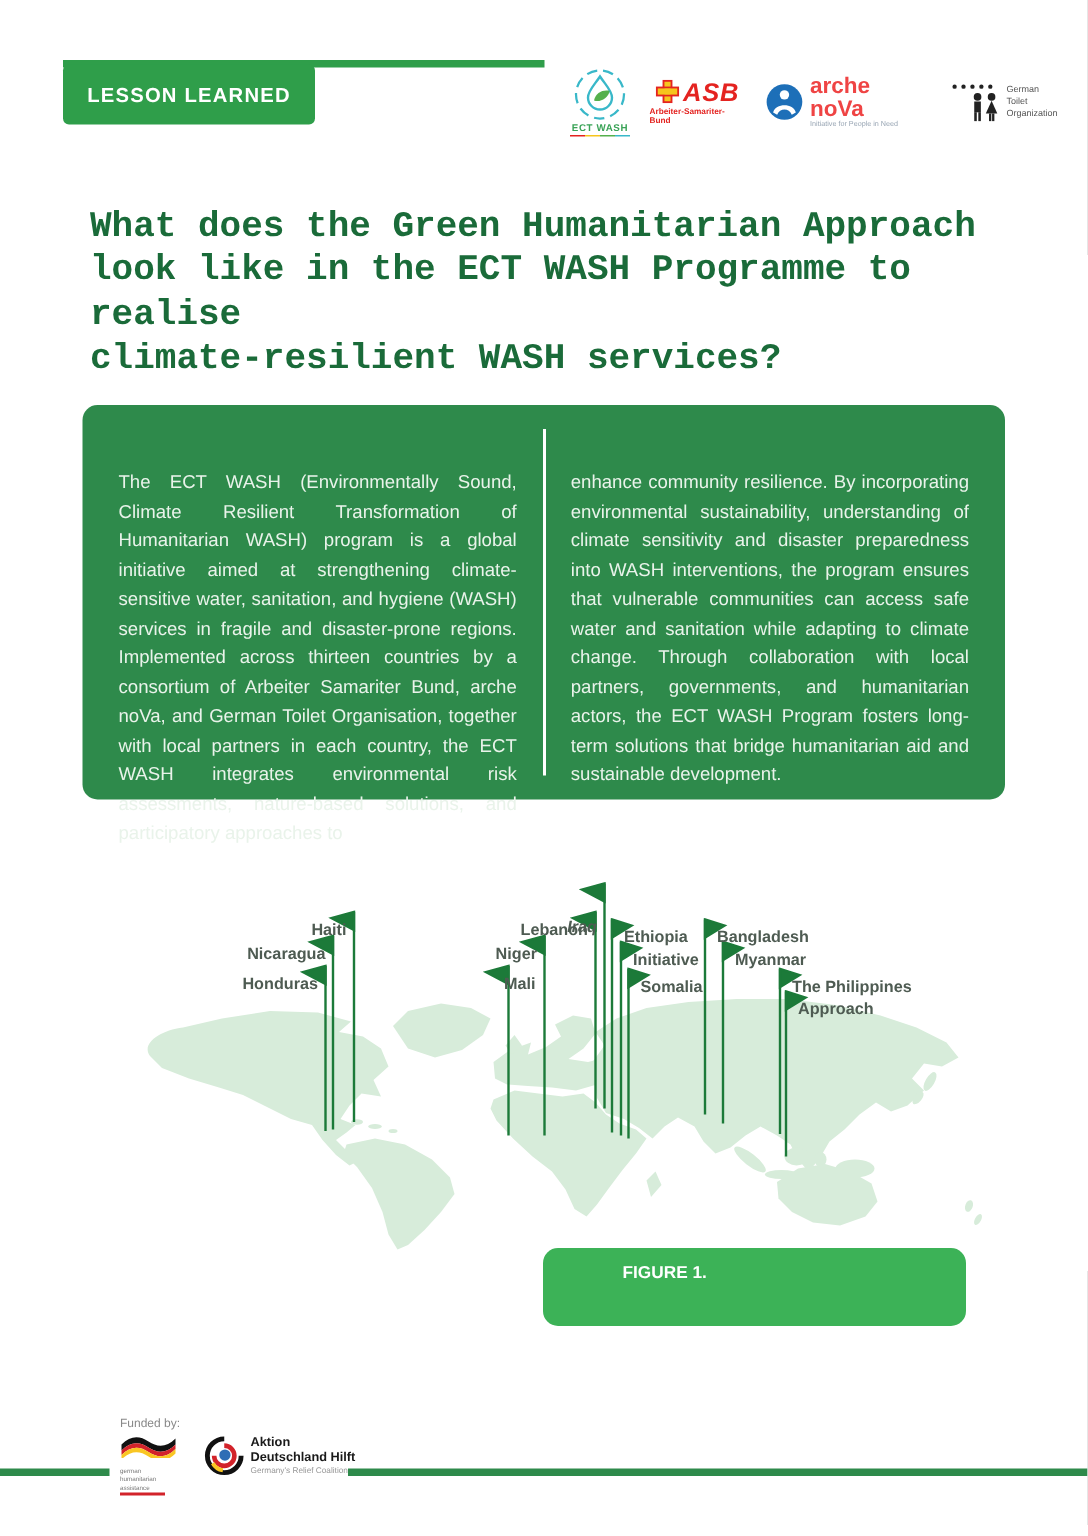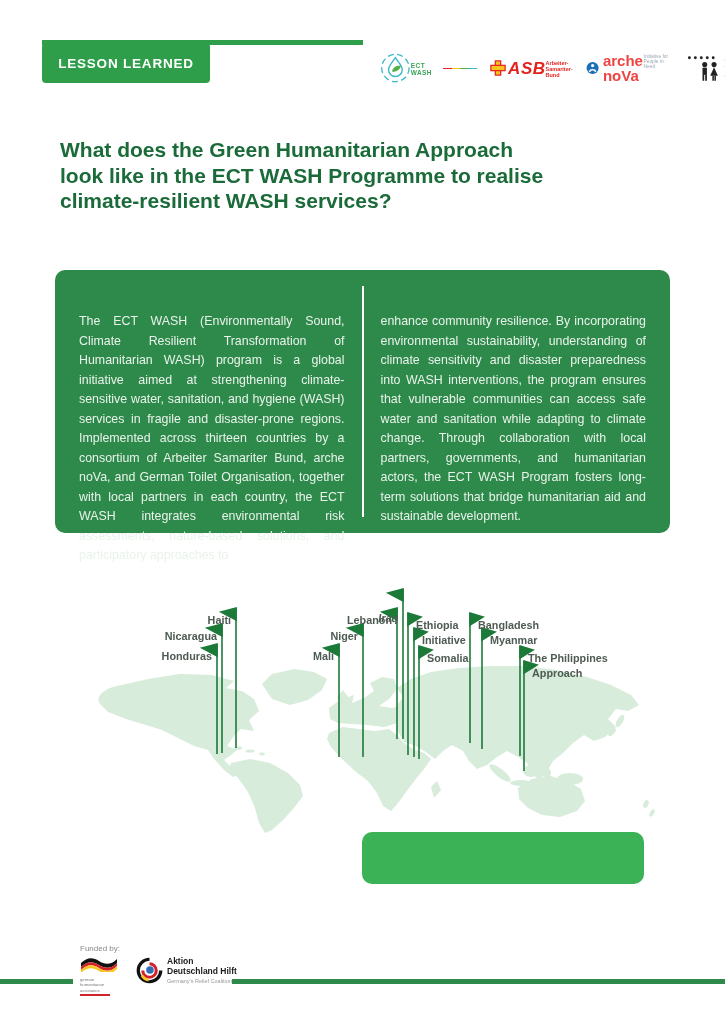--- a/index.html
+++ b/index.html
@@ -20,35 +20,35 @@
   .badge{
     position:absolute; left:42px; top:43px; width:168px; height:40px;
     background:var(--green); border-radius:4px; color:#fff; font-weight:bold;
     font-size:13.5px; letter-spacing:0.8px; display:flex; align-items:center; justify-content:center;
   }
 
   
   .logo-row{ position:absolute; left:380px; top:40px; width:325px; height:56px;
     display:flex; align-items:center; gap:13px; }
   .logo{ display:flex; align-items:center; }
-  .logo-col{ display:flex; flex-direction:row; align-items:center; }
+  .logo-col{ display:flex; flex-direction:column; align-items:center; }
   .ectwash-label{ font-size:6.5px; font-weight:bold; color:#3aa357; letter-spacing:0.4px; margin-top:1px; }
   .ectwash-bar{ width:40px; height:1.5px; margin-top:1px;
     background:linear-gradient(90deg,#e42320 0 25%,#f6c51d 25% 50%,#55b04c 50% 75%,#39b8c9 75% 100%); }
   .asb-word{ font-size:17px; font-weight:900; font-style:italic; color:#e42320; letter-spacing:0.5px; line-height:1; }
   .asb-sub{ font-size:5.5px; font-weight:bold; color:#e42320; margin-top:2px; }
   .an-text{ margin-left:4px; }
   .an-word{ font-size:15px; color:#ef4444; font-weight:bold; line-height:1; }
   .an-sub{ font-size:4.8px; color:#9aa7b5; margin-top:1px; }
   .gto-text{ font-size:6px; color:#555; line-height:1.35; margin-left:4px; }
 
   
   .heading{
     position:absolute; left:60px; top:137px; width:630px;
-    color:var(--dark-green); font-size:21px; font-weight:bold; line-height:1.22;
+    color:var(--dark-green); font-size:24px; font-weight:bold; line-height:1.22;font-family:Liberation Mono, monospace;
   }
 
   
   .intro-box{
     position:absolute; left:55px; top:270px; width:615px; height:263px;
     background:var(--box-green); border-radius:10px; padding:22px 24px;
     display:flex; gap:36px;
   }
   .intro-col{
     width:270px; color:#e9f3ea; font-size:12.4px; line-height:1.575;
@@ -247,33 +247,34 @@
         <g>
             <line x1="524" y1="81" x2="524" y2="191"></line>
             <polygon points="524,81 537,85 524,93"></polygon>
           </g>
       </g>
     </svg>
 
     <div class="country-label" style="right:494px; top:34px;">Haiti</div>
     <div class="country-label" style="right:508px; top:50px;">Nicaragua</div>
     <div class="country-label" style="right:513px; top:70px;">Honduras</div>
-    <div class="country-label" style="right:391px; top:70px;">Mali</div>
+    <div class="country-label" style="right:368px; top:70px;">Mali</div>
     <div class="country-label" style="right:367px; top:50px;">Niger</div>
     <div class="country-label" style="right:333px; top:34px;">Lebanon</div>
     <div class="country-label" style="right:327px; top:32px;font-style:italic;">Iraq</div>
     <div class="country-label" style="left:416px; top:39px;">Ethiopia</div>
     <div class="country-label" style="left:422px; top:54px;">Initiative</div>
     <div class="country-label" style="left:427px; top:72px;">Somalia</div>
     <div class="country-label" style="left:478px; top:39px;">Bangladesh</div>
     <div class="country-label" style="left:490px; top:54px;">Myanmar</div>
     <div class="country-label" style="left:528px; top:72px;">The Philippines</div>
     <div class="country-label" style="left:532px; top:87px;">Approach</div>
 
     <div class="figure-box">
+      <div class="figure-label">FIGURE 1.</div>
     </div>
   </div>
 
   <div class="funded-by">Funded by:</div>
   <div class="footer-line seg1"></div>
   <div class="footer-line seg2"></div>
 
   <div class="gha-logo">
     <svg width="38" height="15" viewBox="0 0 36 15">
       <path d="M0 6 C6 0 12 0 18 4 C24 8 30 8 36 2 L36 6 C30 12 24 12 18 8 C12 4 6 4 0 10 Z" fill="#111111"></path>

